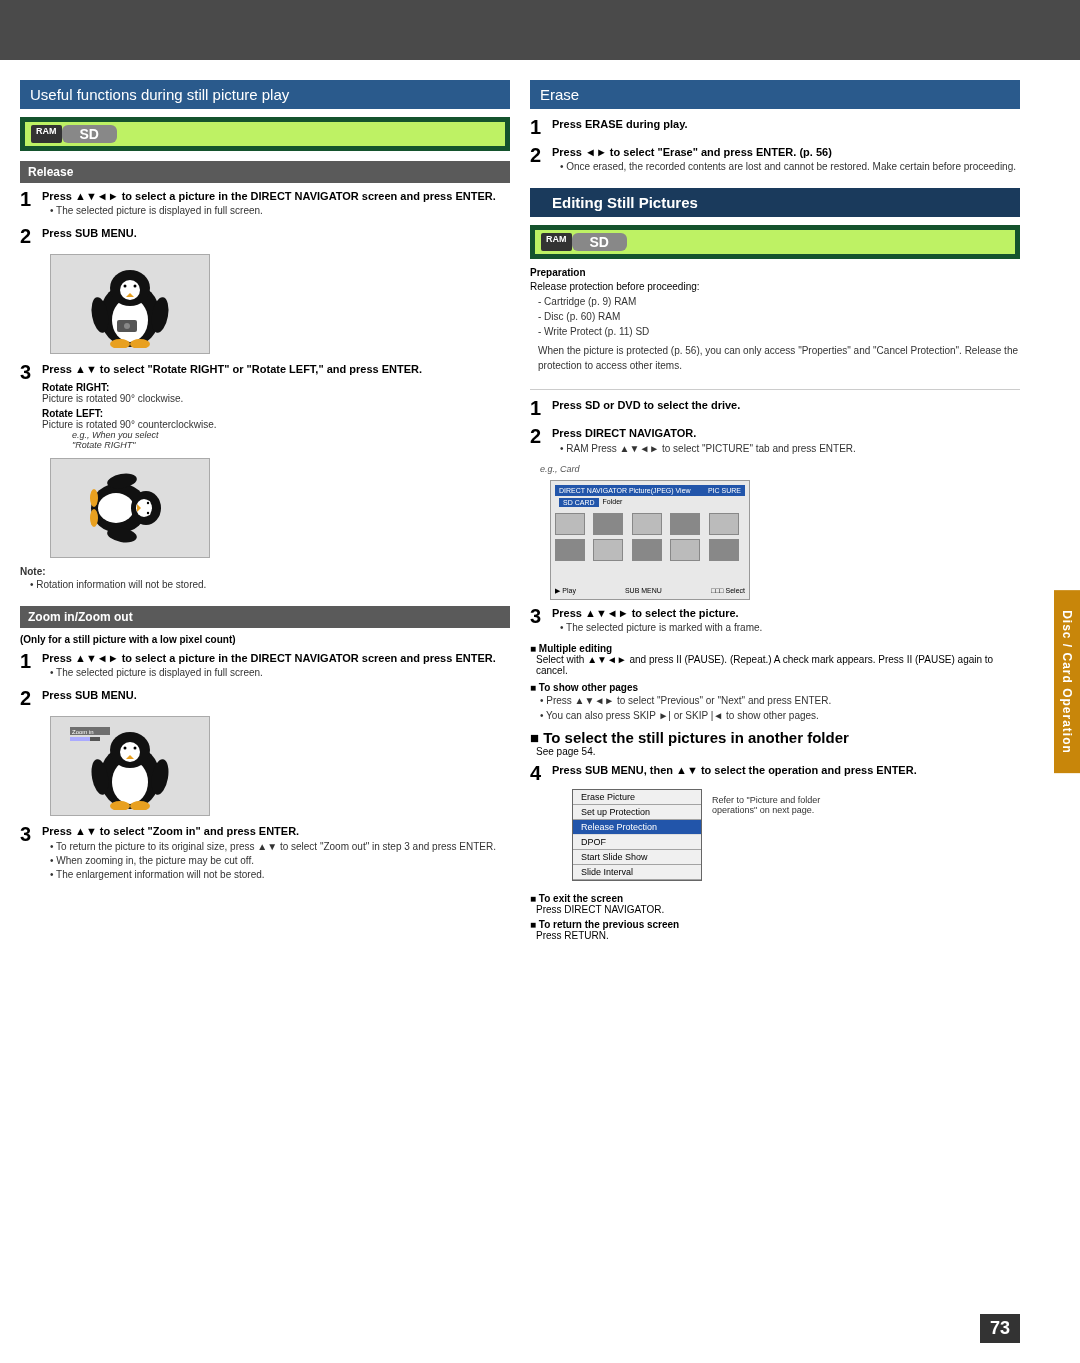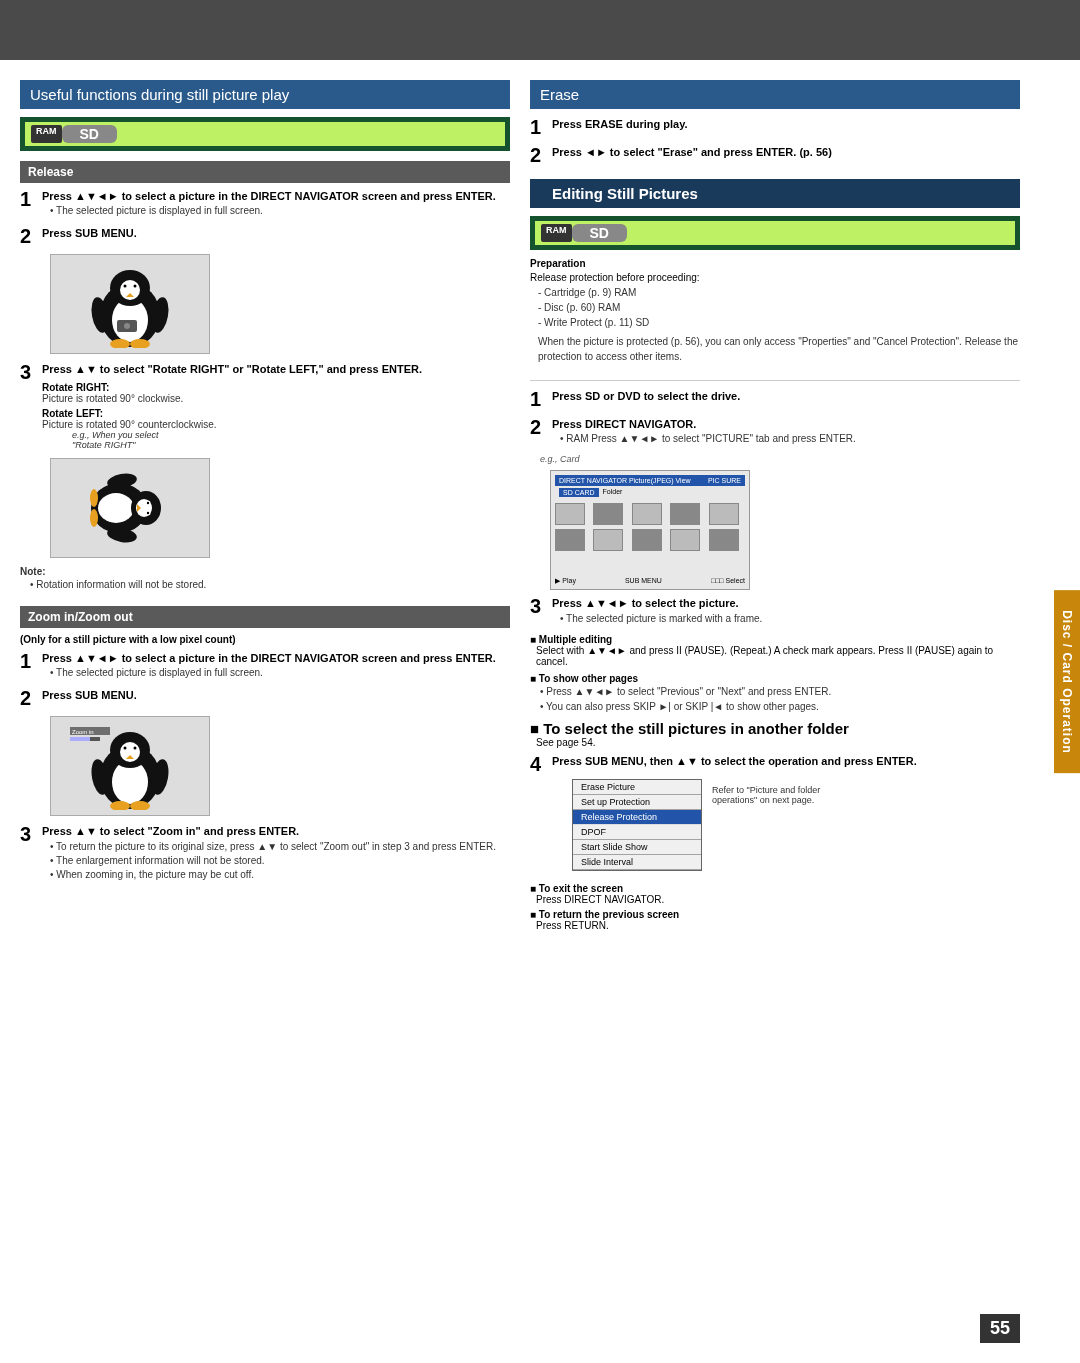--- a/index.html
+++ b/index.html
@@ -472,22 +472,22 @@
           <rect x="5" y="15" width="30" height="4" fill="#555"></rect>
           <rect x="5" y="15" width="20" height="4" fill="#aaf"></rect>
         </svg>
       </div>
 
       <div class="step">
         <span class="step-number">3</span>
         <div class="step-content">
           <div class="step-text">Press ▲▼ to select "Zoom in" and press ENTER.</div>
           <div class="step-sub">To return the picture to its original size, press ▲▼ to select "Zoom out" in step 3 and press ENTER.</div>
+          <div class="step-sub">When zooming in, the picture may be cut off.</div>
           <div class="step-sub">The enlargement information will not be stored.</div>
-          <div class="step-sub">When zooming in, the picture may be cut off.</div>
         </div>
       </div>
     </div>
 
   </div>
 
   <div class="right-column">
 
     <div class="erase-section">
       <div class="section-header">Erase</div>
@@ -496,20 +496,21 @@
         <span class="step-number">1</span>
         <div class="step-content">
           <div class="step-text">Press ERASE during play.</div>
         </div>
       </div>
 
       <div class="step">
         <span class="step-number">2</span>
         <div class="step-content">
           <div class="step-text">Press ◄► to select "Erase" and press ENTER. (p. 56)</div>
+          <div class="step-sub">Once erased, the recorded contents are lost and cannot be restored. Make certain before proceeding.</div>
         </div>
       </div>
     </div>
 
     <div class="section-block">
       <div class="section-header-dark">Editing Still Pictures</div>
 
       <div class="badge-row">
         <span class="badge">RAM</span>
         <span class="badge-sd">SD</span>
@@ -629,13 +630,13 @@
         <div style="font-weight:bold; font-size:10px;">■ To return the previous screen</div>
         <div style="font-size:10px; margin-left:6px;">Press RETURN.</div>
       </div>
 
     </div>
 
   </div>
 
 </div>
 
-<div class="page-number">55</div>
+<div class="page-number">73</div>
 
 </body></html>

